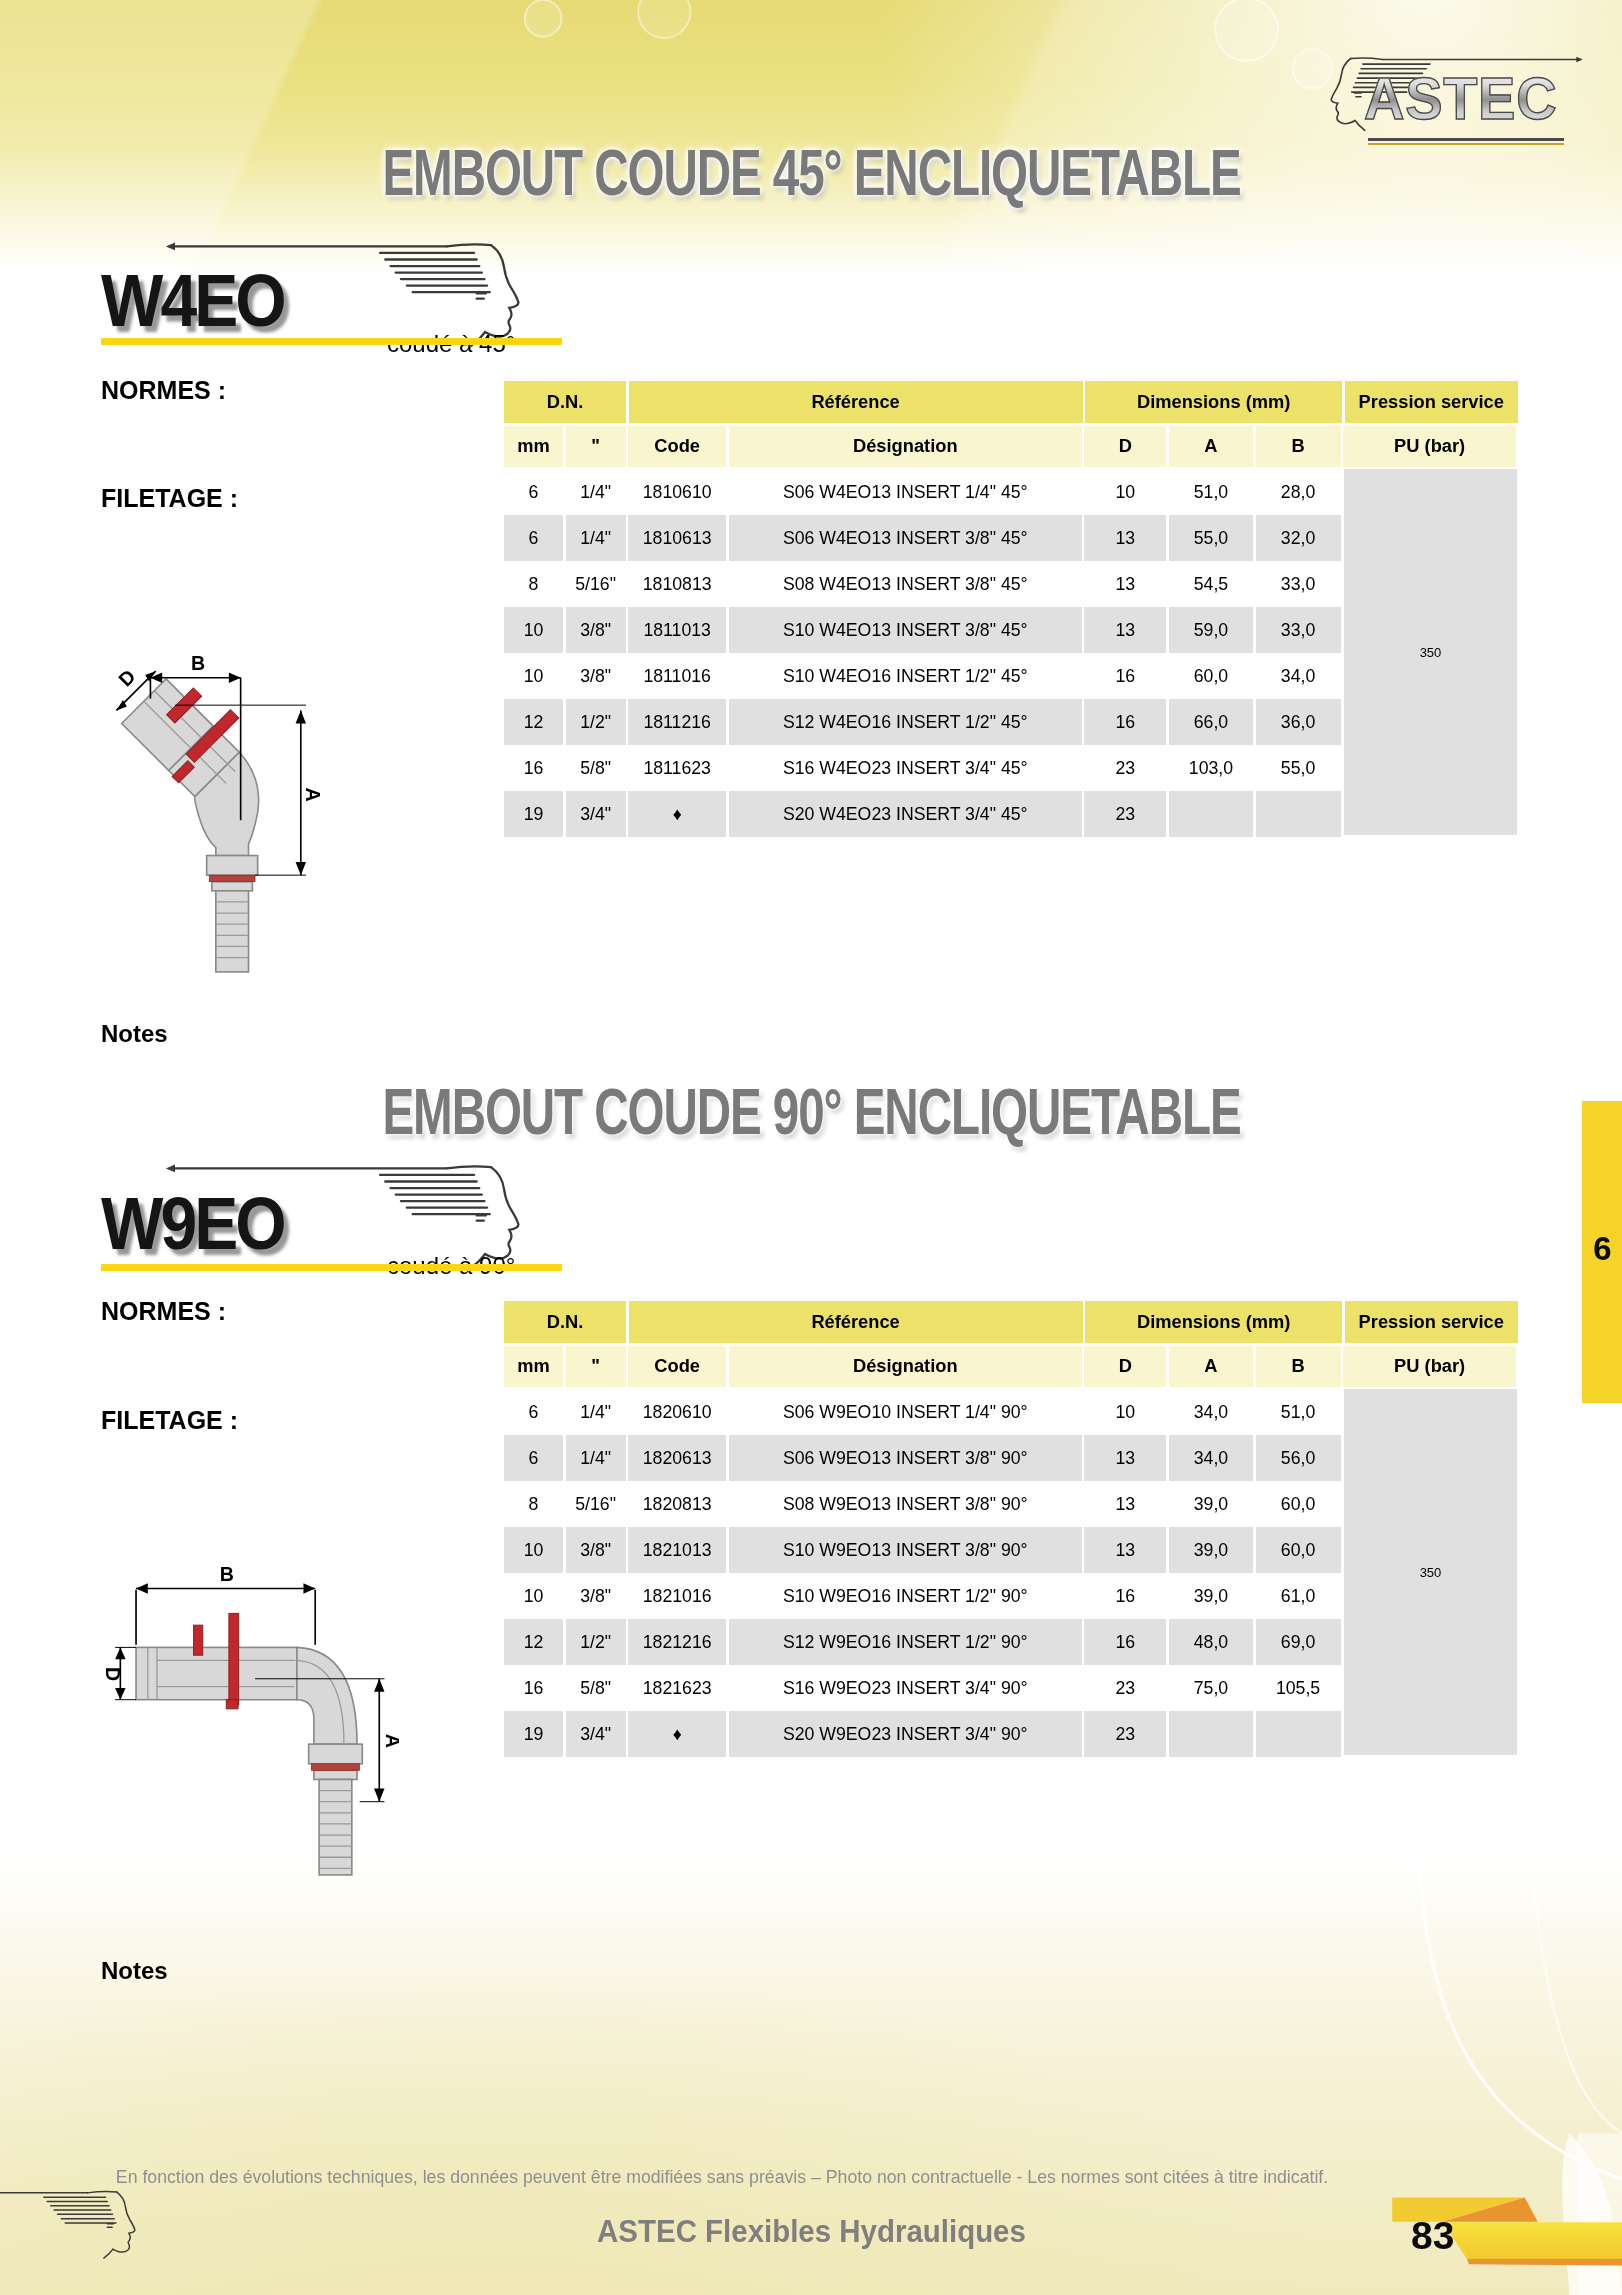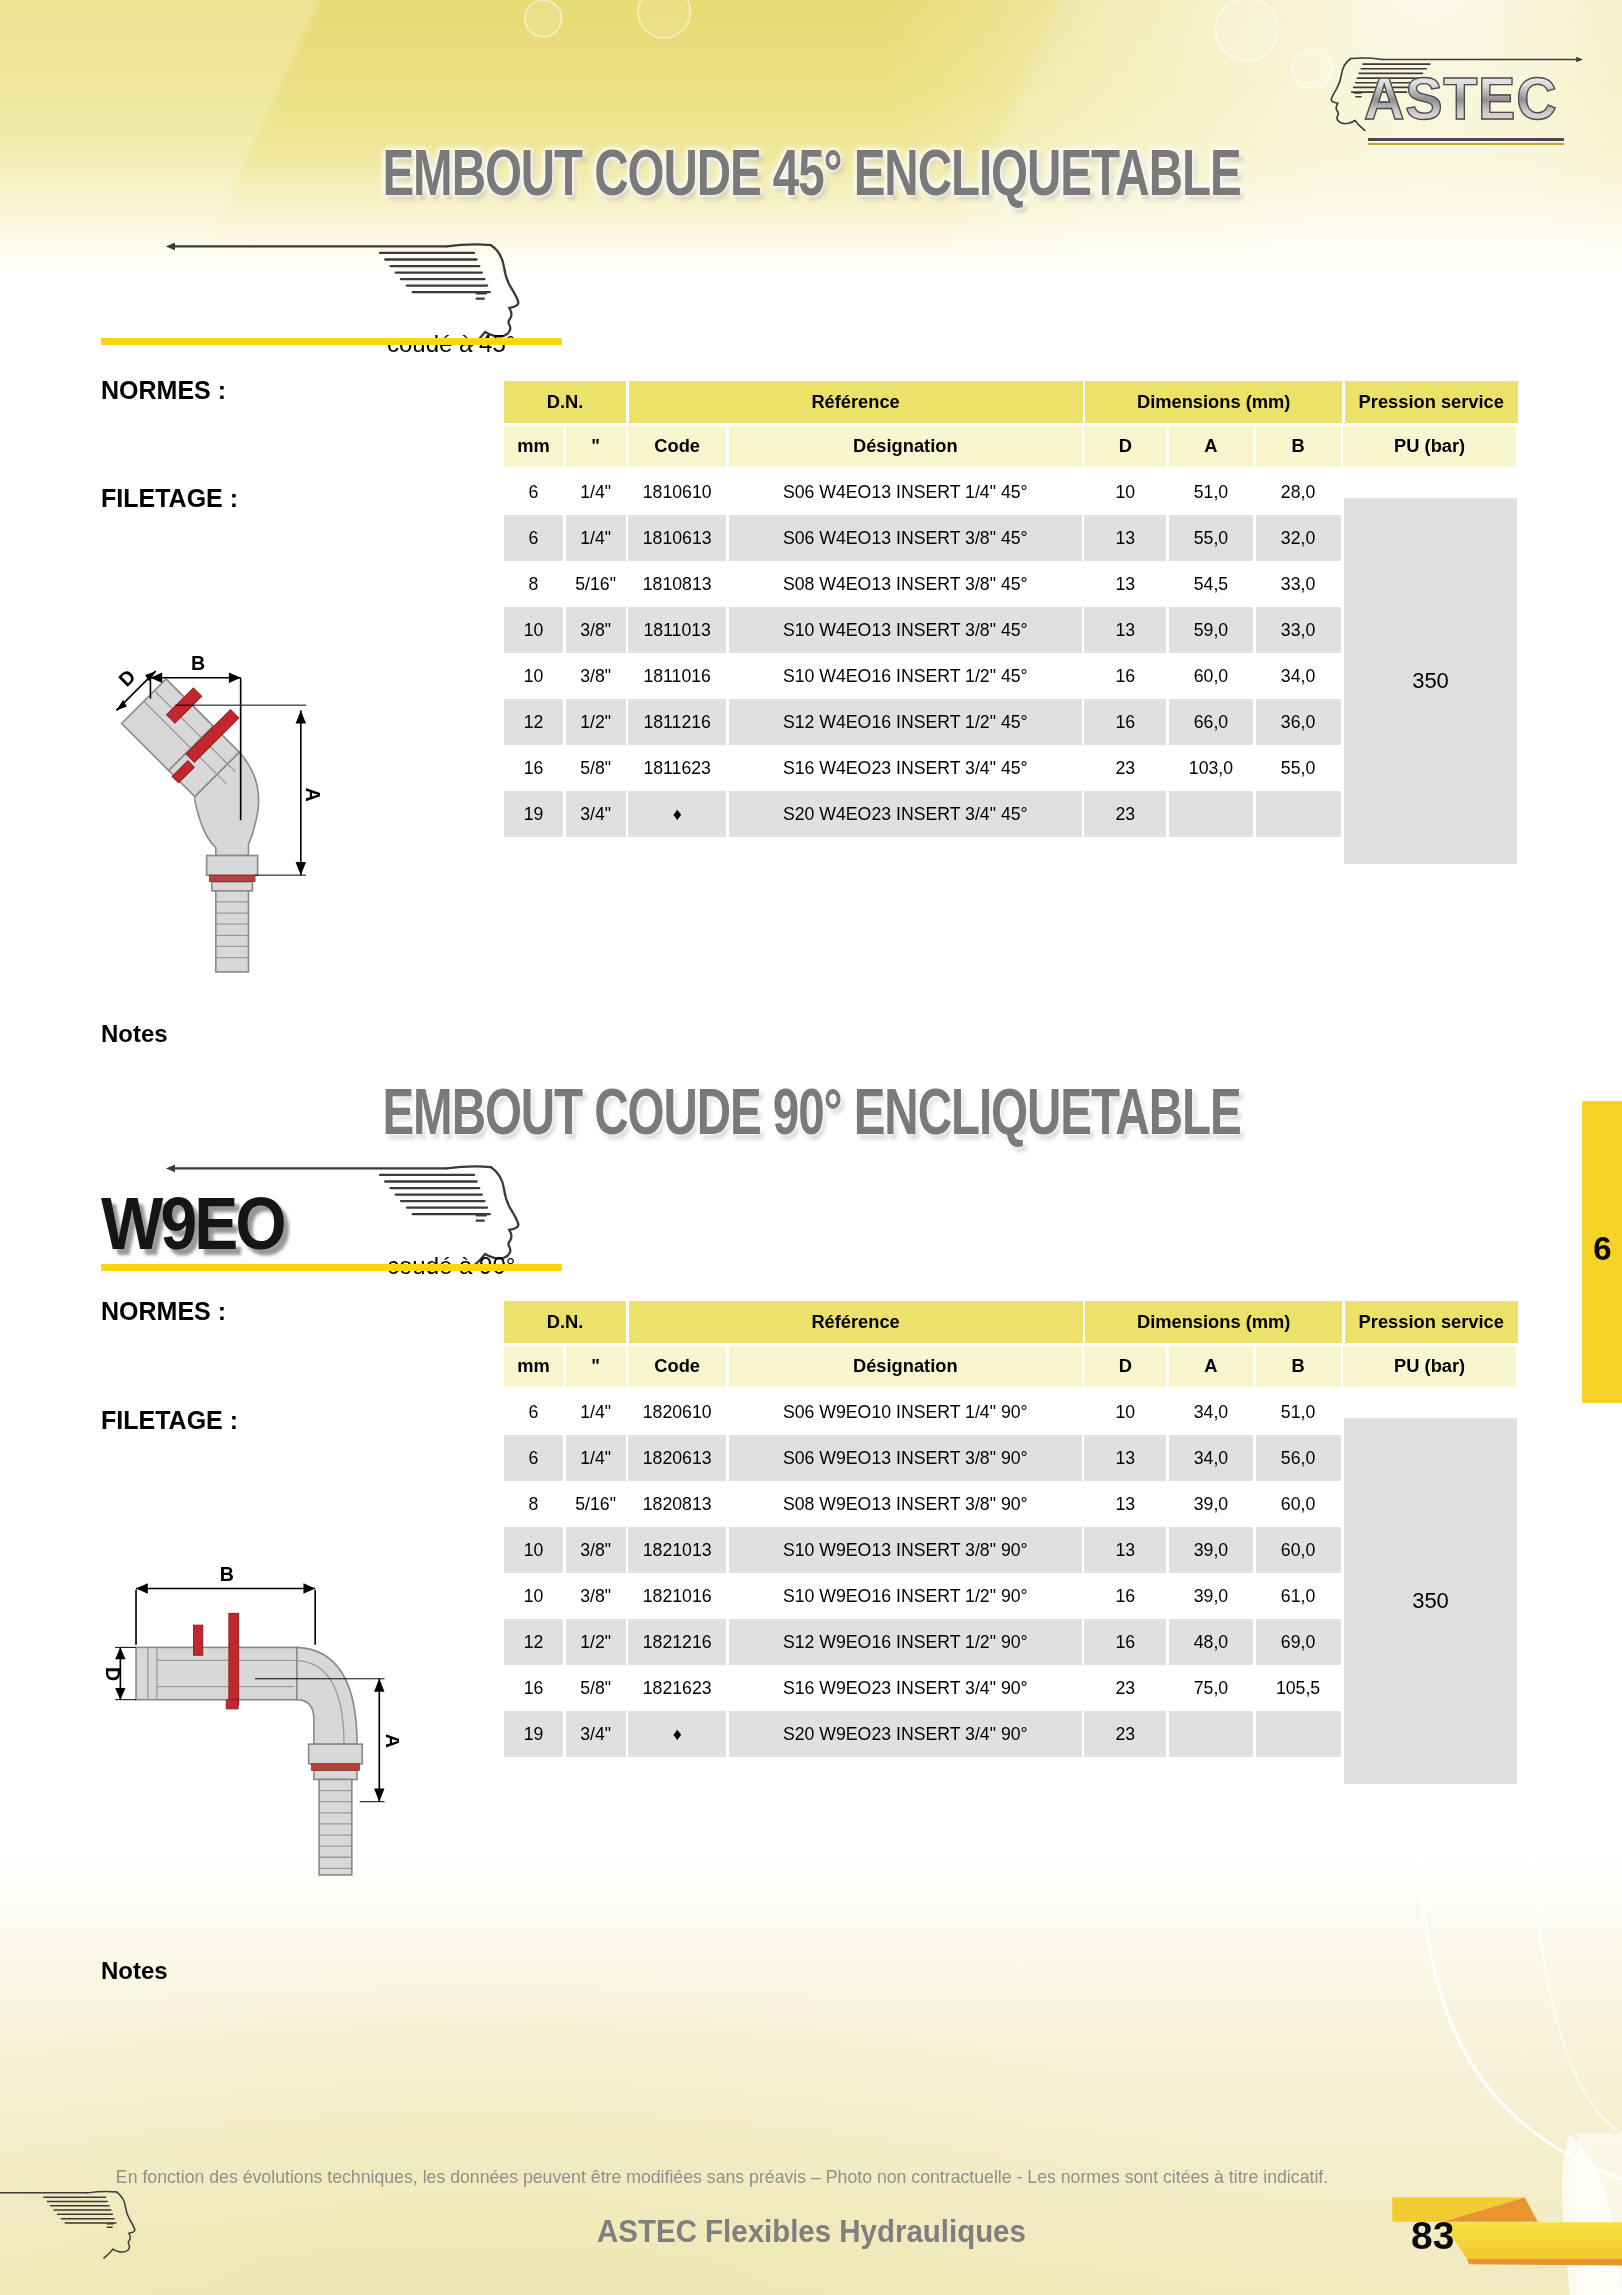--- a/index.html
+++ b/index.html
@@ -41,21 +41,21 @@
   .gcell{height:42px;background:#ece269;display:flex;align-items:center;justify-content:center;
     font-weight:700;font-size:18.3px;color:#000;}
   .thead2{display:grid;grid-template-columns:59px 60px 98px 353px 82px 84px 85px 173px;column-gap:2.6px;margin-top:2.6px;}
   .hcell{height:41px;background:#f9f5cf;display:flex;align-items:center;justify-content:center;
     font-weight:700;font-size:18.3px;color:#000;}
   .tbody{margin-top:2.6px;position:relative;}
   .trow{display:grid;grid-template-columns:59px 60px 98px 353px 82px 84px 85px;column-gap:2.6px;}
   .tcell{height:46px;display:flex;align-items:center;justify-content:center;font-size:17.7px;color:#000;}
   .trow.even .tcell{background:#e0e0e0;}
   .pu-block{position:absolute;left:840px;top:88px;width:173px;height:366px;background:#e0e0e0;
-    display:flex;align-items:center;justify-content:center;font-size:22px;color:#000;margin-top:29px;}
+    display:flex;align-items:center;justify-content:center;font-size:13px;color:#000;}
 
   
   .astec-text{font-size:56px;font-weight:700;letter-spacing:0.7px;
     background:linear-gradient(180deg,#fafafa 0%,#dcdcdc 30%,#8f8f8f 52%,#c9c9c9 68%,#f4f4f4 100%);
     -webkit-background-clip:text;background-clip:text;color:transparent;
     -webkit-text-stroke:1.3px #4a4a4a;transform:scaleY(1.05);display:inline-block;}
   .astec-rule-dark{height:2.6px;background:#4a4a4a;}
   .astec-rule-gold{height:2px;background:#c8a02c;}
 
   
@@ -105,20 +105,23 @@
     <svg class="abs" style="left:0;top:0" width="308" height="82" viewBox="0 0 660 176">
       <use href="#face-sym" transform="translate(660,0) scale(-1,1)" stroke="#555"></use>
     </svg>
     <span class="abs astec-text" style="left:88px;top:14.4px">ASTEC</span>
     <div class="abs astec-rule-dark" style="left:92px;top:86px;width:196px"></div>
     <div class="abs astec-rule-gold" style="left:92px;top:91px;width:196px"></div>
   </div>
 
   <div class="abs sec-title" style="top:139px">EMBOUT COUDE 45° ENCLIQUETABLE</div>
 
+  <div class="abs" style="left:101px;top:257px">
+    <span class="prod-text">W4EO</span>
+  </div>
   <svg class="abs" style="left:164px;top:236px" width="419" height="111" viewBox="0 0 640 170">
     <use href="#face-sym"></use>
   </svg>
   <div class="abs subtitle" style="left:387px;top:306px">coudé à 45°</div>
   <div class="abs yellow-rule" style="left:101px;top:338px;width:461px"></div>
 
   <div class="abs side-label" style="left:101px;top:376px">NORMES :</div>
   <div class="abs side-label" style="left:101px;top:484px">FILETAGE :</div>
 
   <svg class="abs" style="left:98px;top:645px" width="301" height="340" viewBox="0 0 460 520">

